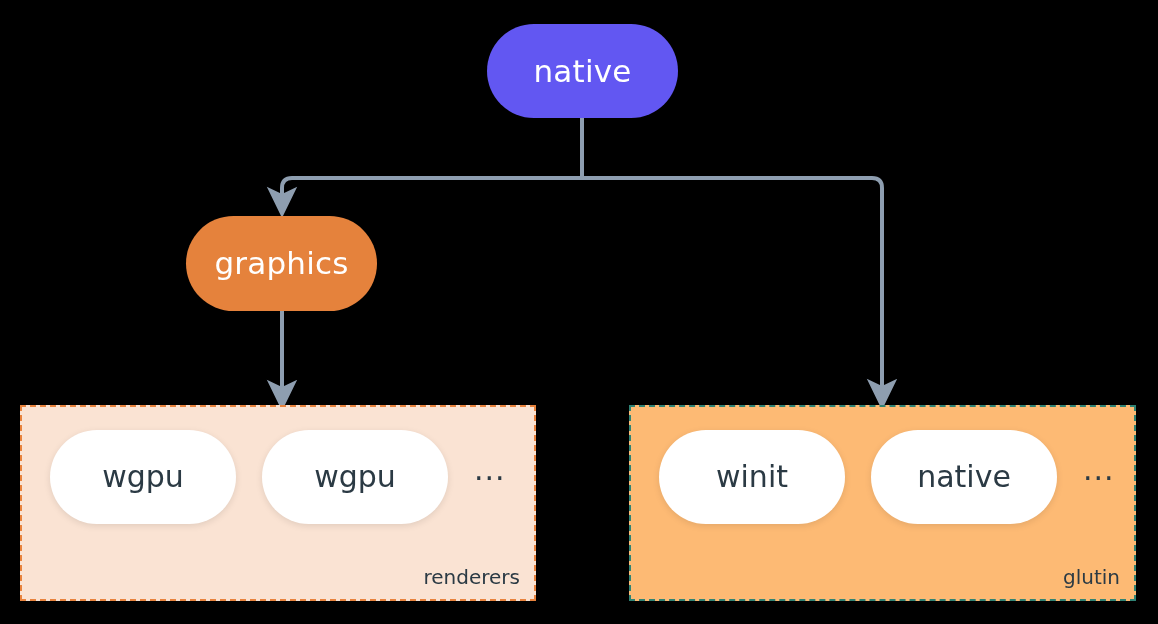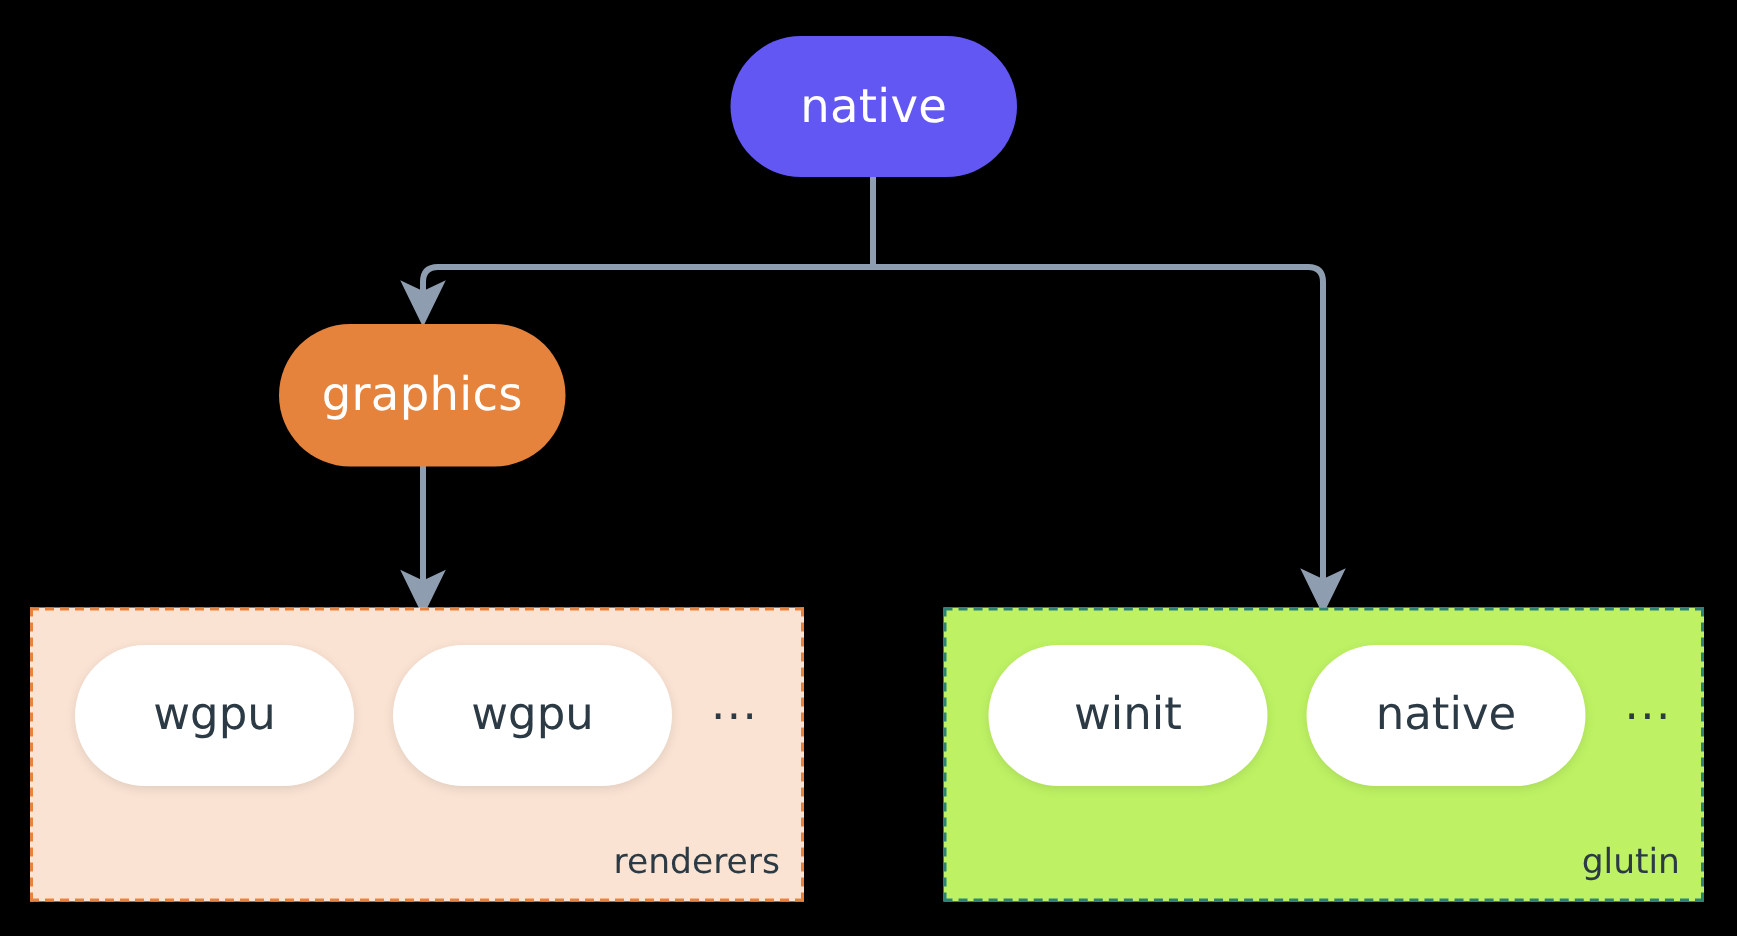--- a/index.html
+++ b/index.html
@@ -70,21 +70,21 @@
     width: 516px;
     height: 196px;
     background: #fae3d3;
     border-color: #e8833d;
   }
   .group-shells {
     left: 629px;
     top: 405px;
     width: 507px;
     height: 196px;
-    background: #bef264;
+    background: #fdba74;
     border-color: #2f8375;
   }
 
   .group-items {
     position: absolute;
     left: 28px;
     top: 23px;
     display: flex;
     align-items: center;
     gap: 26px;
@@ -112,21 +112,21 @@
     font-size: 30px;
     line-height: 1;
     letter-spacing: 1px;
     padding-bottom: 14px;
   }
 
   .group-label {
     position: absolute;
     right: 14px;
     bottom: 12px;
-    font-size: 23px;
+    font-size: 20px;
     line-height: 1;
     color: #2b3a44;
     white-space: nowrap;
   }
 </style>
 </head>
 <body>
 
 <div id="canvas">
 

